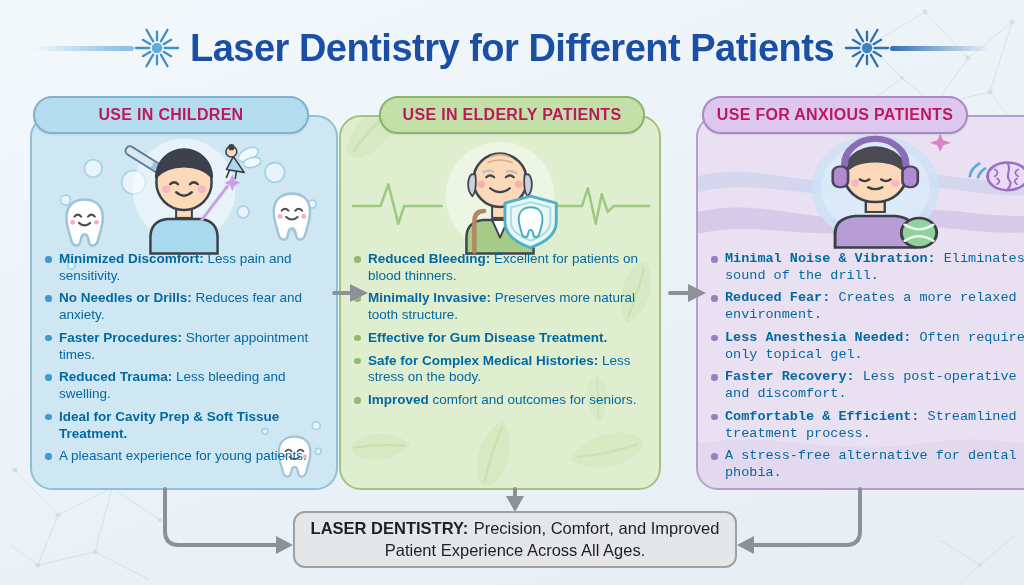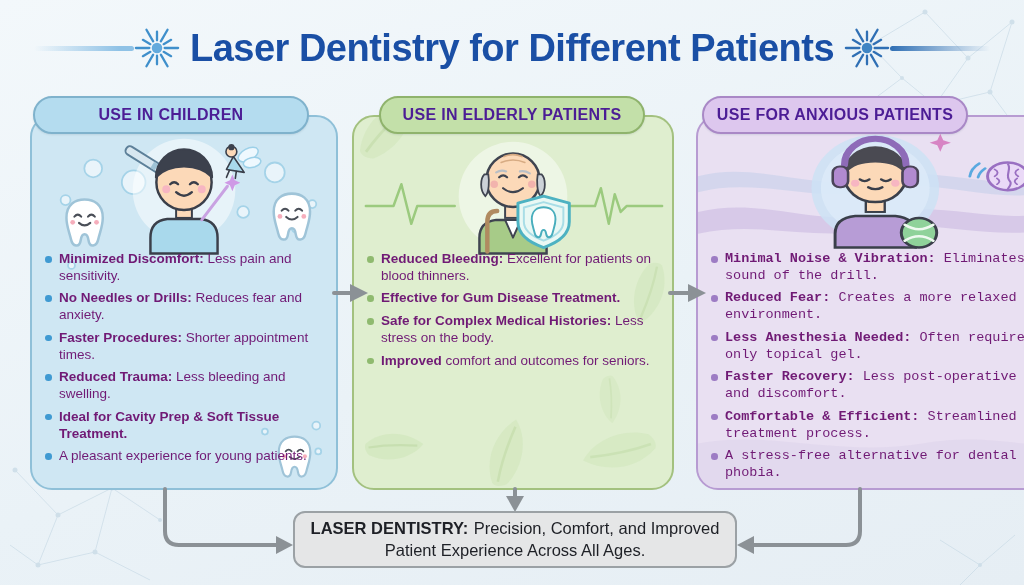--- a/index.html
+++ b/index.html
@@ -28,43 +28,43 @@
   }
   .starburst{flex:0 0 auto;}
 
   
   .panel{
     position:absolute;top:115px;height:375px;border-radius:22px;
     background:var(--body-bg);border:2.5px solid var(--body-border);
     box-sizing:border-box;z-index:1;overflow:hidden;
   }
   #panel-children{left:30px;width:308px;}
-  #panel-elderly{left:352px;width:322px;}
+  #panel-elderly{left:339px;width:322px;}
   #panel-anxious{left:696px;width:368px;font-family:Liberation Mono, monospace;}
   .panel-art{position:absolute;inset:0;width:100%;height:100%;}
 
   .pill{
     position:absolute;top:96px;height:38px;border-radius:19px;z-index:3;
     background:var(--header-bg);border:2px solid var(--header-border);
     display:flex;align-items:center;justify-content:center;
-    font-weight:800;font-size:16px;letter-spacing:.3px;color:#4c1d95;
+    font-weight:800;font-size:16px;letter-spacing:.3px;color:#be185d;
     box-sizing:border-box;box-shadow:0 1px 2px rgba(40,70,90,.12);
   }
   #pill-children{left:33px;width:276px;}
   #pill-elderly{left:379px;width:266px;}
   #pill-anxious{left:702px;width:266px;}
 
   ul.bullets{
     list-style:none;position:relative;z-index:2;
     margin:134px 4px 0 12px;padding:0;
     display:flex;flex-direction:column;gap:6px;
   }
   ul.bullets li{
     position:relative;padding-left:15px;
-    font-size:13.5px;line-height:1.24;color:#701a75;
+    font-size:13.5px;line-height:1.24;color:#0369a1;
   }
   ul.bullets li::before{
     content:'';position:absolute;left:1px;top:5px;width:6.5px;height:6.5px;
     border-radius:50%;background:var(--bullet);
   }
   .lead{font-weight:700;}
 
   
   .connectors{position:absolute;inset:0;z-index:4;pointer-events:none;}
   .connector-path{stroke:var(--connector-color,#8b9196);stroke-width:4;fill:none;
@@ -257,20 +257,21 @@
       <g transform="translate(192,80)">
         <path d="M0,0 L26,7 L26,26 Q26,43 0,52 Q-26,43 -26,26 L-26,7 Z" fill="#e9f8f4" stroke="#4db2c2" stroke-width="3" stroke-linejoin="round"></path>
         <path d="M0,6 L20,11.5 L20,26 Q20,38 0,45 Q-20,38 -20,26 L-20,11.5 Z" fill="none" stroke="#a8dde6" stroke-width="2" stroke-linejoin="round"></path>
         <g transform="translate(-16.5,9) scale(0.75)">
           <path d="M6,19 C6,7 14,3 22,3 C30,3 38,7 38,19 C38,26 36,30 34,38 C32.5,44.5 26.5,45.5 25.5,39 C25,35.5 23.5,33.5 22,33.5 C20.5,33.5 19,35.5 18.5,39 C17.5,45.5 11.5,44.5 10,38 C8,30 6,26 6,19 Z" fill="#ffffff" stroke="#49aebd" stroke-width="2.6" stroke-linejoin="round"></path>
         </g>
       </g>
     </svg>
     <ul class="bullets">
         <li><span class="lead">Reduced Bleeding:</span><span> Excellent for patients on blood thinners.</span></li>
+        <li><span class="lead">Minimally Invasive:</span><span> Preserves more natural tooth structure.</span></li>
         <li><span class="lead">Effective for Gum Disease Treatment.</span><span></span></li>
         <li><span class="lead">Safe for Complex Medical Histories:</span><span> Less stress on the body.</span></li>
         <li><span class="lead">Improved</span><span> comfort and outcomes for seniors.</span></li>
       </ul>
   </section>
 
   <section class="panel" id="panel-anxious" style="--header-bg: #ddc7ee; --header-border: #a988c6; --body-bg: #e9e0f2; --body-border: #b79bd2; --bullet: #9d7cc4;">
     <svg class="panel-art" viewBox="0 0 308 375" preserveAspectRatio="none">
       <g>
         <path d="M0,60 C50,44 95,76 148,62 C205,46 255,80 308,58 L308,72 C255,94 205,58 150,74 C98,88 50,60 0,76 Z" fill="#b3c9e6" opacity="0.4"></path>

